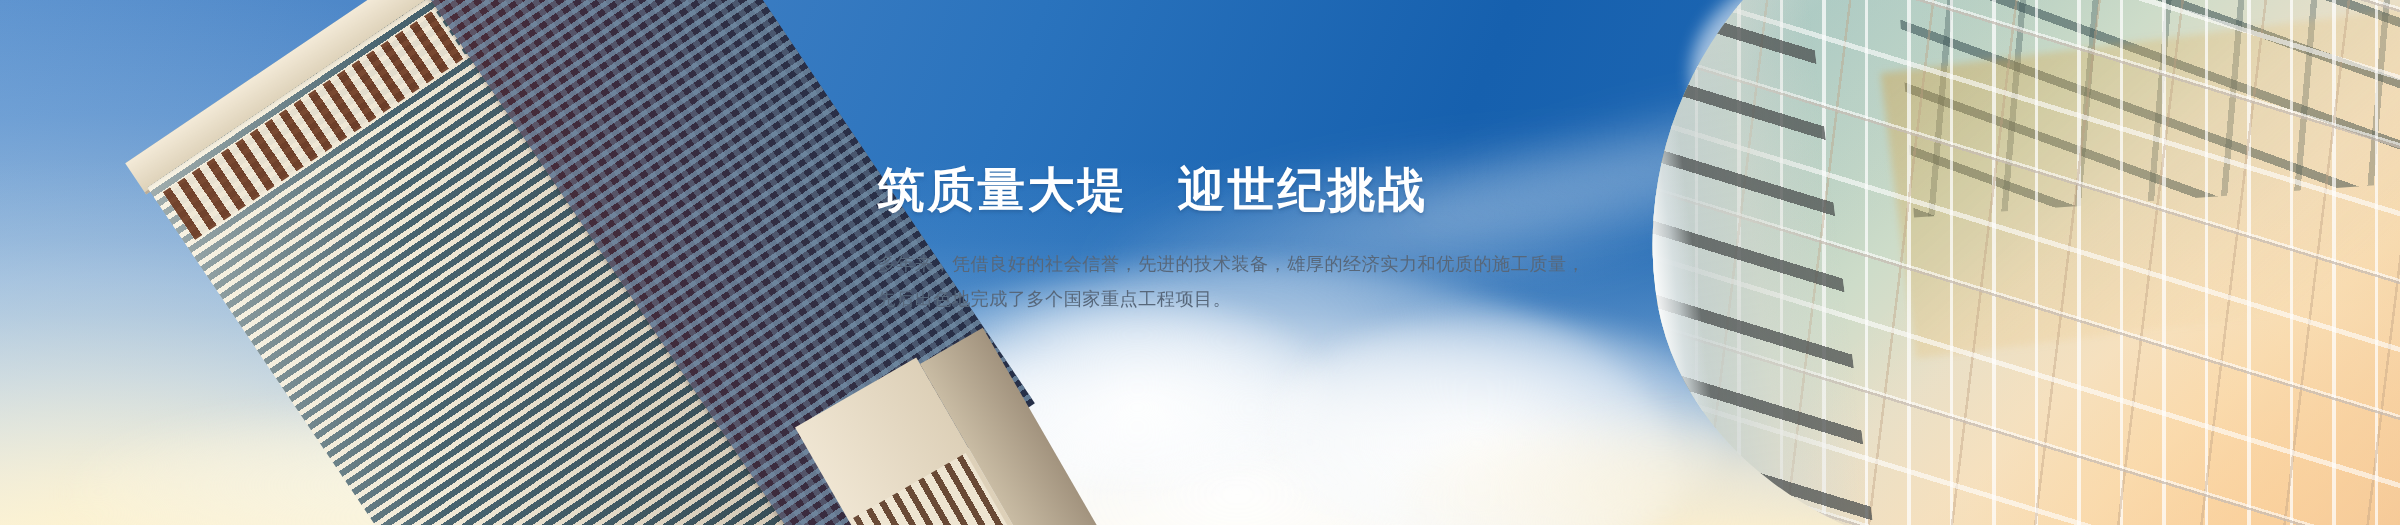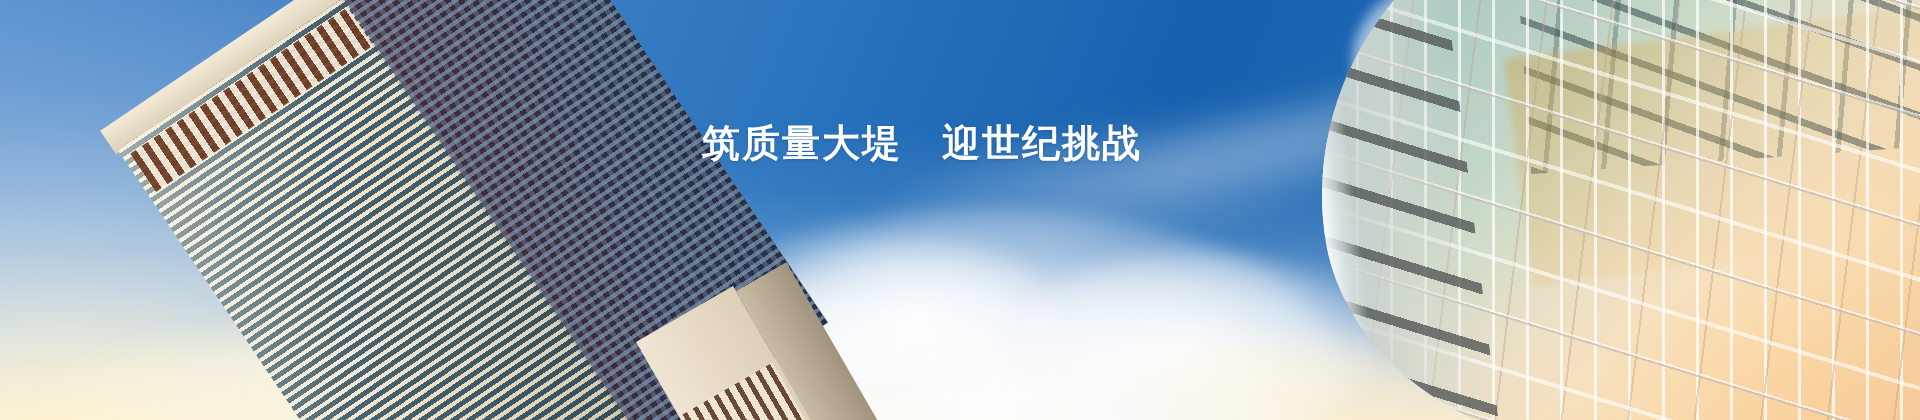--- a/index.html
+++ b/index.html
@@ -322,21 +322,21 @@
     position:absolute; inset:0;
     background:radial-gradient(ellipse 380px 300px at 8% 10%,
       rgba(178,206,200,0.50) 0%,
       rgba(200,220,214,0.20) 50%,
       rgba(255,255,255,0) 80%);
   }
 
   
   .copy{
     position:absolute;
-    left:702px; top:120px;
+    left:702px; top:130px;
     width:620px;
   }
   .headline{
     margin:0;
     font-size:38px;
     line-height:46px;
     font-weight:700;
     color:#ffffff;
     letter-spacing:2px;
     text-shadow:0 1px 3px rgba(30,70,120,0.38);
@@ -394,15 +394,19 @@
     <div class="tr-vert"></div>
     <div class="tr-vert2"></div>
     <div class="tr-horz"></div>
     <div class="tr-horz2"></div>
     <div class="tr-edge"></div>
     <div class="tr-rim"></div>
   </div>
 
   <div class="copy">
     <h1 class="headline">筑质量大堤　迎世纪挑战</h1>
+    <p class="subcopy">
+      <span class="line">多年来，凭借良好的社会信誉，先进的技术装备，雄厚的经济实力和优质的施工质量，</span>
+      <span class="line">先后出色地完成了多个国家重点工程项目。</span>
+    </p>
   </div>
 
 </div>
 
 </body></html>

